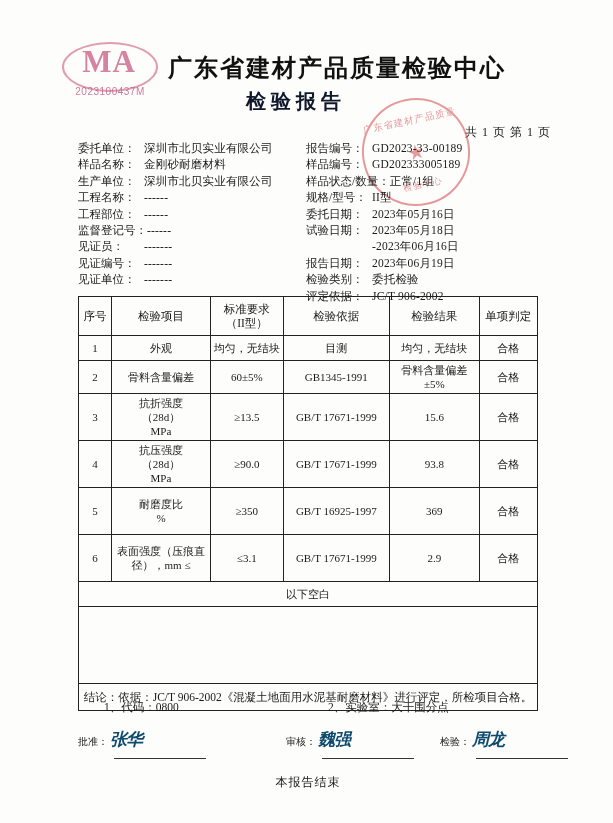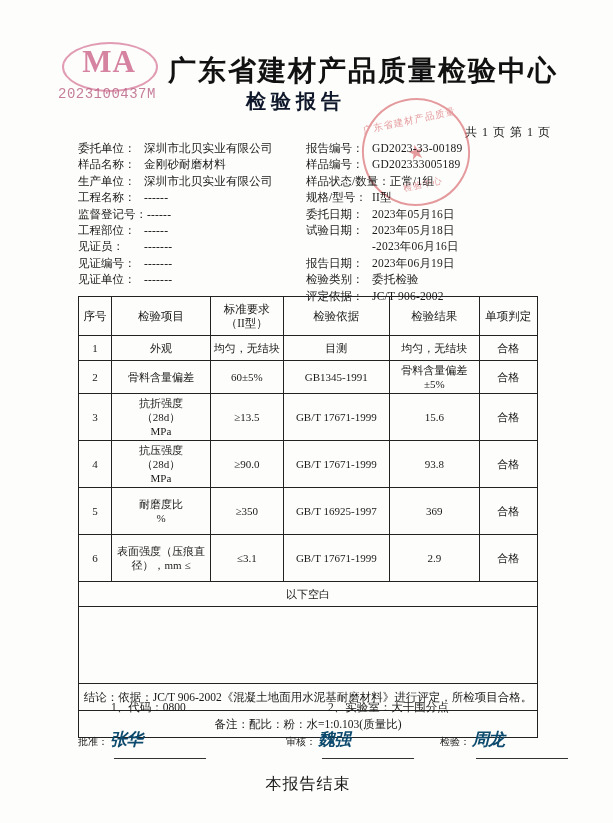--- a/index.html
+++ b/index.html
@@ -55,32 +55,32 @@
     font-size: 31px;
     letter-spacing: 1px;
     color: #cf6e92;
     opacity: .85;
   }
   .ma-code {
     position: absolute;
     left: -4px;
     top: 44px;
     width: 104px;
-    text-align: left;
-    font-family: Liberation Mono, monospace;
-    font-size: 14px;
+    text-align: center;
+    font-family: Liberation Sans, sans-serif;
+    font-size: 10px;
     letter-spacing: .5px;
     color: #b85f82;
     opacity: .8;
   }
   .title-main {
     position: absolute;
     left: 168px;
     top: 52px;
-    font-size: 28px;
+    font-size: 24px;
     font-weight: bold;
     letter-spacing: 2px;
     color: #111;
   }
   .title-sub {
     position: absolute;
     left: 246px;
     top: 88px;
     font-size: 20px;
     font-weight: bold;
@@ -218,21 +218,21 @@
     position: absolute;
     left: 78px;
     top: 700px;
     width: 460px;
     font-size: 11.5px;
   }
   .footer-row1 {
     position: relative;
     height: 22px;
   }
-  .f-code { position: absolute; left: 15px; padding-left: 18px; }
+  .f-code { position: absolute; left: 8px; padding-left: 18px; }
   .f-lab  { position: absolute; left: 250px; }
 
   .sign-row {
     position: relative;
     height: 42px;
     margin-top: 6px;
   }
   .sign-item { position: absolute; top: 0; }
   .sign-approve { left: 0; }
   .sign-review  { left: 208px; }
@@ -252,21 +252,21 @@
     top: 30px;
     width: 92px;
     border-bottom: 1px solid #333;
   }
   .end-note {
     position: absolute;
     left: 0;
     top: 46px;
     width: 460px;
     text-align: center;
-    font-size: 16px;
+    font-size: 12px;
     letter-spacing: 1px;
   }
 </style>
 </head>
 <body>
 
 <div class="page">
 
   <div class="header">
     <div class="ma-logo">
@@ -285,22 +285,22 @@
     <div class="stamp-star">★</div>
     <div class="stamp-txt2">检验中心</div>
   </div>
 
   <div class="meta">
     <div class="meta-col meta-left">
       <div class="meta-row"><span class="meta-label">委托单位：</span><span class="meta-val">深圳市北贝实业有限公司</span></div>
       <div class="meta-row"><span class="meta-label">样品名称：</span><span class="meta-val">金刚砂耐磨材料</span></div>
       <div class="meta-row"><span class="meta-label">生产单位：</span><span class="meta-val">深圳市北贝实业有限公司</span></div>
       <div class="meta-row"><span class="meta-label">工程名称：</span><span class="meta-val">------</span></div>
+      <div class="meta-row"><span class="meta-label">工程部位：</span><span class="meta-val">------</span></div>
       <div class="meta-row"><span class="meta-label">监督登记号：</span><span class="meta-val">------</span></div>
-      <div class="meta-row"><span class="meta-label">工程部位：</span><span class="meta-val">------</span></div>
       <div class="meta-row"><span class="meta-label">见证员：</span><span class="meta-val">-------</span></div>
       <div class="meta-row"><span class="meta-label">见证编号：</span><span class="meta-val">-------</span></div>
       <div class="meta-row"><span class="meta-label">见证单位：</span><span class="meta-val">-------</span></div>
     </div>
     <div class="meta-col meta-right">
       <div class="meta-row"><span class="meta-label w5">报告编号：</span><span class="meta-val">GD2023-33-00189</span></div>
       <div class="meta-row"><span class="meta-label w5">样品编号：</span><span class="meta-val">GD202333005189</span></div>
       <div class="meta-row"><span class="meta-label w5">样品状态/数量：</span><span class="meta-val">正常/1组</span></div>
       <div class="meta-row"><span class="meta-label w5">规格/型号：</span><span class="meta-val">II型</span></div>
       <div class="meta-row"><span class="meta-label w5">委托日期：</span><span class="meta-val">2023年05月16日</span></div>
@@ -394,25 +394,20 @@
           <td class="empty-note" colspan="6">以下空白</td>
         </tr>
         <tr class="blank-block">
           <td colspan="6"></td>
         </tr>
         <tr class="concl">
           <td colspan="6">
             <span>结论：</span><span>依据：JC/T 906-2002《混凝土地面用水泥基耐磨材料》进行评定，所检项目合格。</span>
           </td>
         </tr>
-        <tr class="remark">
-          <td colspan="6">
-            <span>备注：</span><span>配比：粉：水=1:0.103(质量比)</span>
-          </td>
-        </tr>
       </tbody>
     </table>
   </div>
 
   <div class="footer">
     <div class="footer-row1">
       <div class="f-code">
         <span>1、代码：</span><span>0800</span>
       </div>
       <div class="f-lab">

